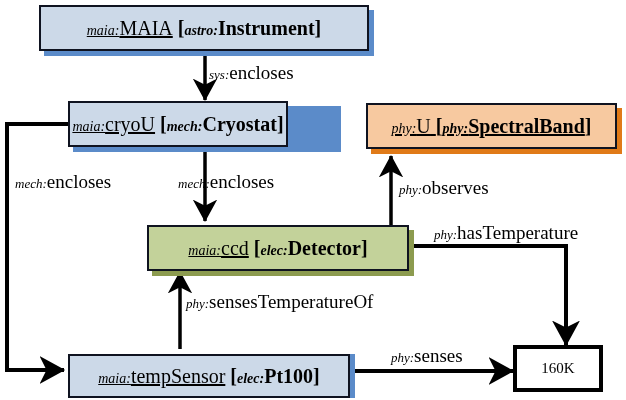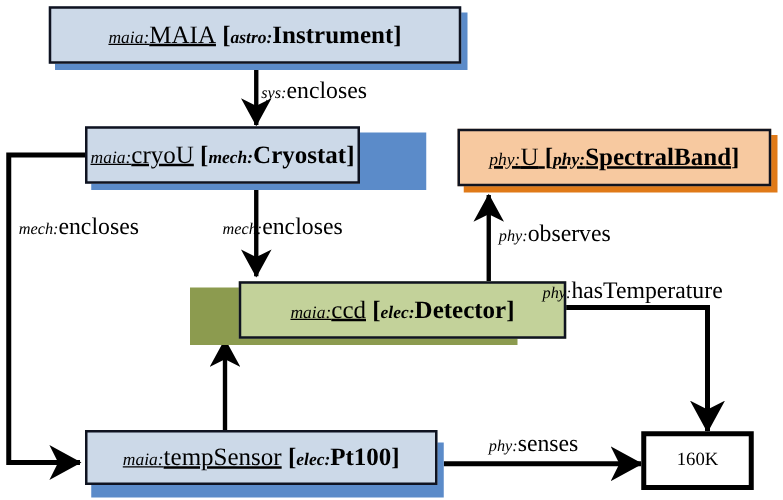--- a/index.html
+++ b/index.html
@@ -161,28 +161,28 @@
   </div>
 
   <div class="shadow shadow-orange" style="left:371px; top:108px; width:251px; height:46px;"></div>
   <div class="node node-orange" style="left:366px; top:103px; width:251px; height:46px;text-decoration:underline;">
     <span class="lbl">
       <span class="pfx uname">phy:</span><span class="uname">U</span><span>&nbsp;</span><span class="brk">[</span><span class="typ"><span class="pfx">phy:</span><span>SpectralBand</span></span><span class="brk">]</span>
     </span>
   </div>
 
   <div class="shadow shadow-green" style="left:152px; top:230px; width:262px; height:46px;"></div>
-  <div class="node node-green" style="left:147px; top:225px; width:262px; height:46px;margin-left:44px;">
+  <div class="node node-green" style="left:147px; top:225px; width:262px; height:46px;">
     <span class="lbl">
       <span class="pfx uname">maia:</span><span class="uname">ccd</span><span>&nbsp;</span><span class="brk">[</span><span class="typ"><span class="pfx">elec:</span><span>Detector</span></span><span class="brk">]</span>
     </span>
   </div>
 
   <div class="shadow shadow-blue" style="left:73px; top:354px; width:282px; height:44px;"></div>
-  <div class="node node-blue" style="left:68px; top:344px; width:282px; height:44px;">
+  <div class="node node-blue" style="left:68px; top:354px; width:282px; height:44px;">
     <span class="lbl">
       <span class="pfx uname">maia:</span><span class="uname">tempSensor</span><span>&nbsp;</span><span class="brk">[</span><span class="typ"><span class="pfx">elec:</span><span>Pt100</span></span><span class="brk">]</span>
     </span>
   </div>
 
   <div class="valbox" style="left:513px; top:345px; width:90px; height:47px;">
     <span class="lbl">160K</span>
   </div>
 
   <div class="elabel" style="left:209px; top:63px;">
@@ -198,18 +198,21 @@
   </div>
 
   <div class="elabel" style="left:434px; top:223px;">
     <span class="pfx">phy:</span><span>hasTemperature</span>
   </div>
 
   <div class="elabel" style="left:399px; top:178px;">
     <span class="pfx">phy:</span><span>observes</span>
   </div>
 
+  <div class="elabel" style="left:186px; top:292px;">
+    <span class="pfx">phy:</span><span>sensesTemperatureOf</span>
+  </div>
 
   <div class="elabel" style="left:391px; top:346px;">
     <span class="pfx">phy:</span><span>senses</span>
   </div>
 
 </div>
 
 </body></html>

